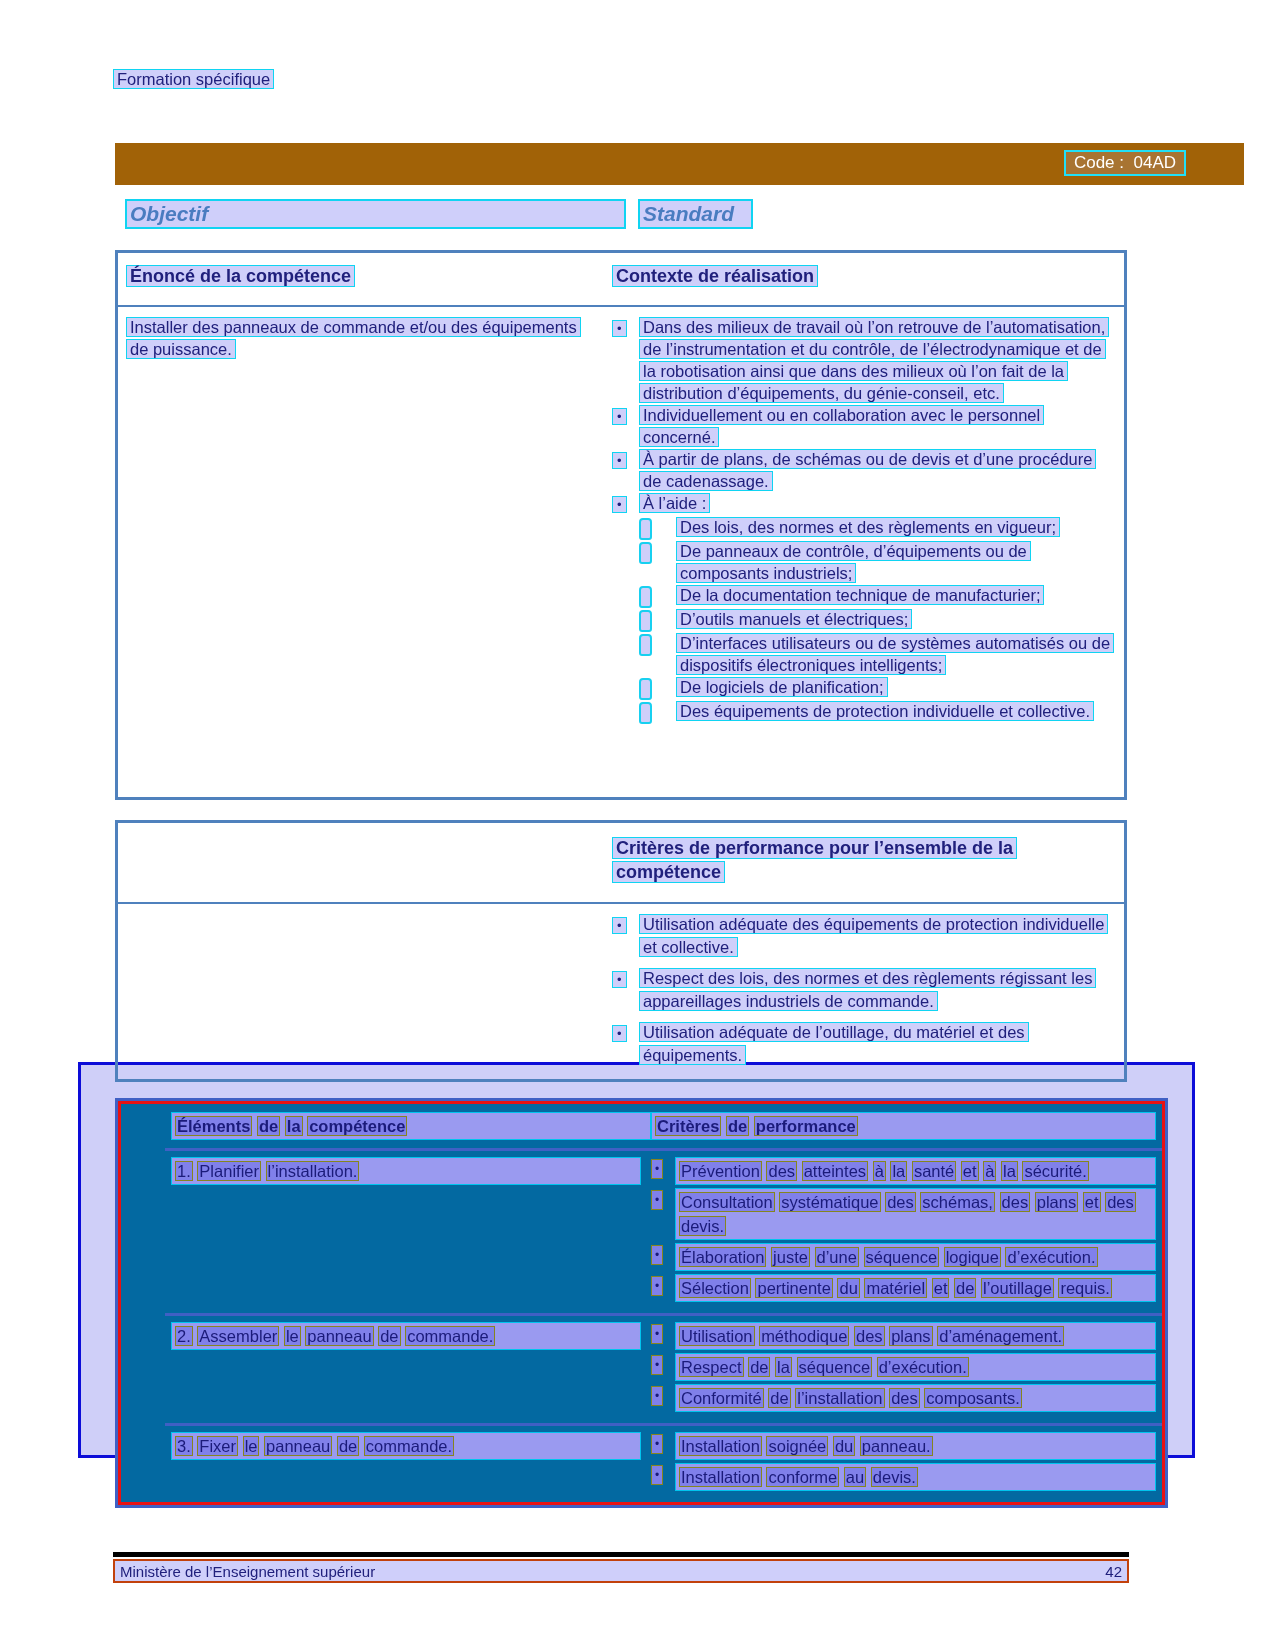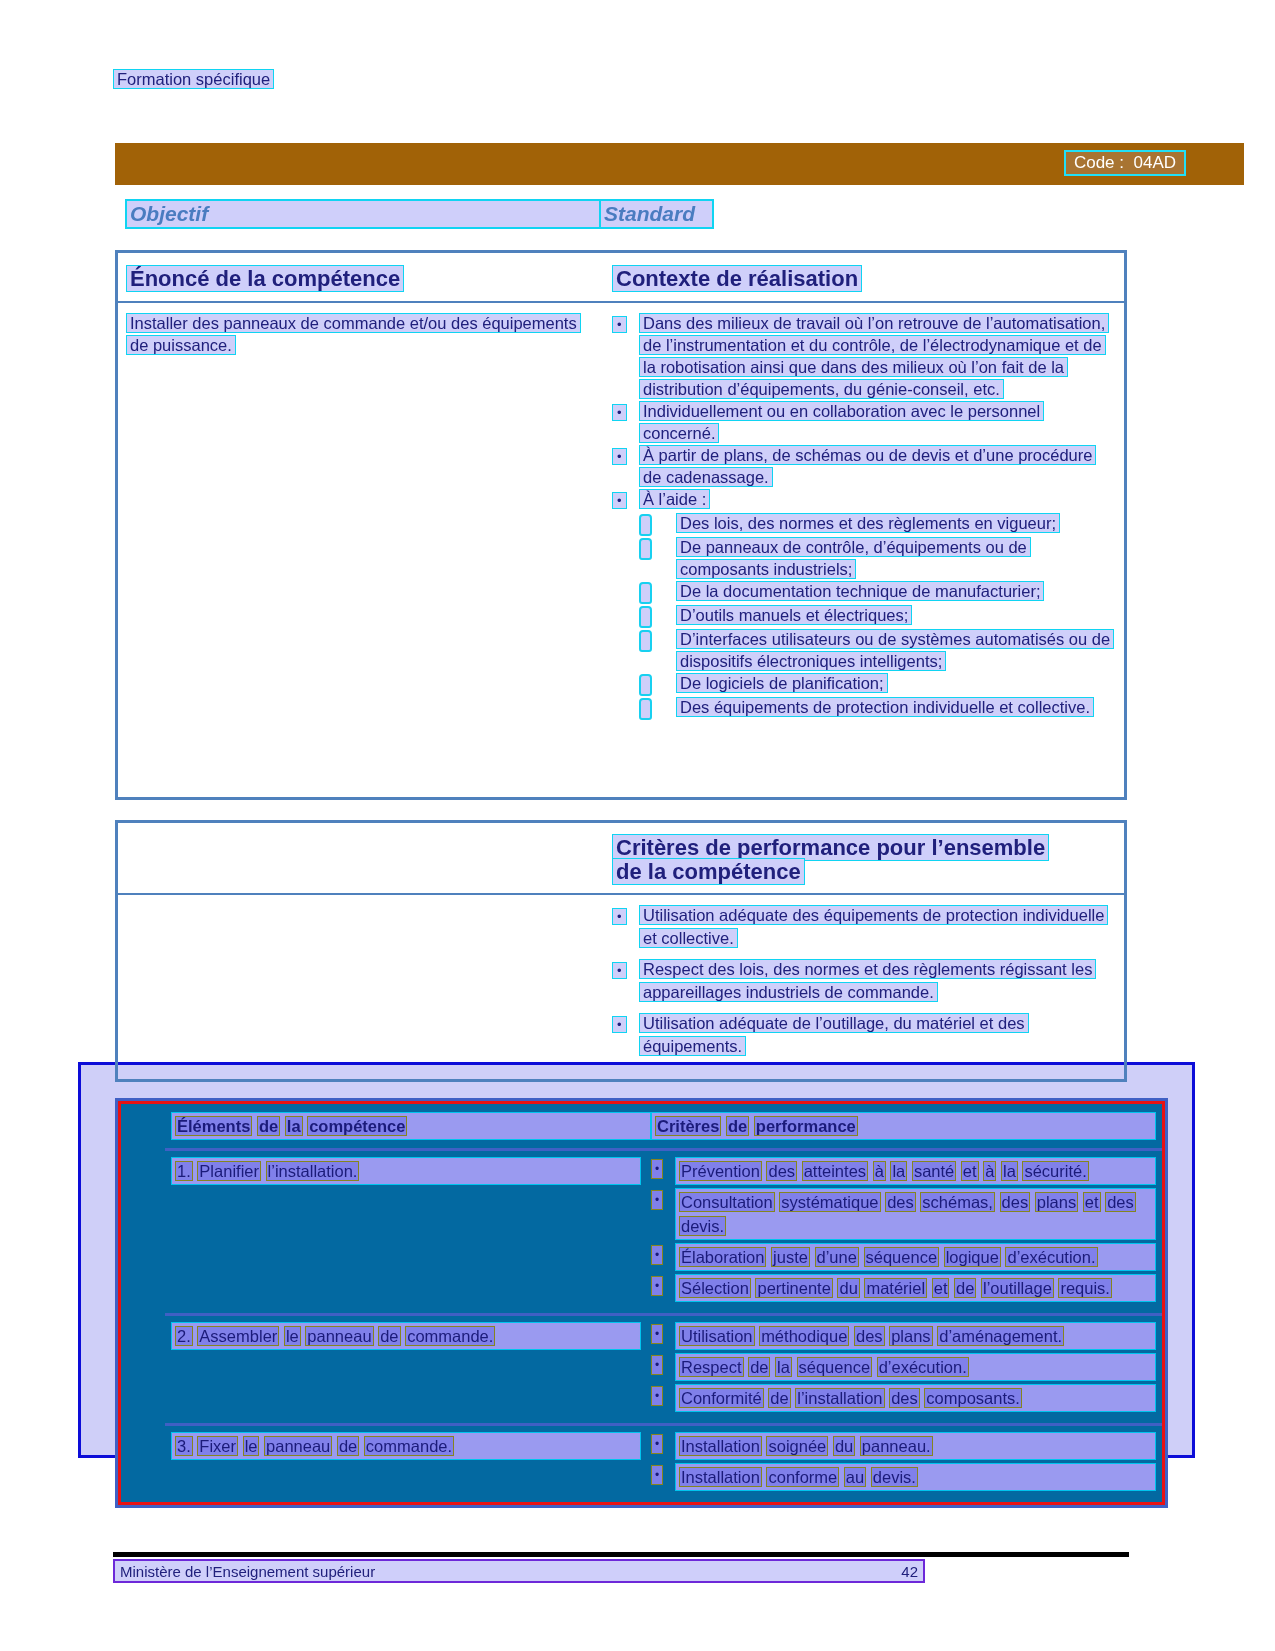--- a/index.html
+++ b/index.html
@@ -13,29 +13,29 @@
   .bold{font-weight:bold;}
 
   
   .formation{left:113px;top:70px;font-size:16.5px;z-index:2;}
   .bluebar{left:115px;top:143px;width:1129px;height:42px;background:#a16207;z-index:2;}
   .code-badge{position:absolute;top:7px;right:58px;color:#ffffff;font-size:17px;
       border:2px solid #20e0f8;background:rgba(200,200,250,.18);padding:1px 8px;white-space:pre;}
   .obj-chip{left:125px;top:199px;width:494px;height:26px;z-index:2;
       background:#cfcffa;border:2px solid #10d4f2;
       font-size:21px;font-weight:bold;font-style:italic;color:#4a7cc0;line-height:26px;padding-left:3px;}
-  .std-chip{left:599px;top:199px;width:108px;height:26px;z-index:2;
+  .std-chip{left:638px;top:199px;width:108px;height:26px;z-index:2;
       background:#cfcffa;border:2px solid #10d4f2;
       font-size:21px;font-weight:bold;font-style:italic;color:#4a7cc0;line-height:26px;padding-left:3px;}
 
   
   .t1{left:115px;top:250px;width:1012px;height:550px;border:3px solid #4f81bd;z-index:2;box-sizing:border-box;}
   .t2{left:115px;top:820px;width:1012px;height:262px;border:3px solid #4f81bd;z-index:2;box-sizing:border-box;background:transparent;}
-  .thead{display:grid;grid-template-columns:486px 1fr;padding:13px 8px 9px 8px;
-      font-size:22px;font-weight:bold;border-bottom:2px solid #4f81bd;}
+  .thead{display:grid;grid-template-columns:486px 1fr;padding:13px 8px 18px 8px;
+      font-size:18px;font-weight:bold;border-bottom:2px solid #4f81bd;}
   .tbody{display:grid;grid-template-columns:486px 1fr;padding:9px 8px 6px 8px;
       font-size:16.5px;line-height:22px;}
   .statement-wrap{max-width:468px;}
   .t2 .thead .right-cell{max-width:438px;line-height:24px;}
 
   
   .li-row{display:flex;align-items:flex-start;}
   .li-row .mk{flex:0 0 27px;}
   .mk .hl{padding:0 4px;font-size:13px;}
   .li-text{max-width:476px;}
@@ -61,22 +61,22 @@
       font-size:16.5px;-webkit-box-decoration-break:clone;box-decoration-break:clone;}
   .word-chip{background:#8080ea;border:1px solid #85851f;padding:0 1px;color:#1b1b7a;}
   .crit-line{display:flex;align-items:flex-start;margin-bottom:3px;}
   .crit-line .bmk{flex:0 0 24px;padding-top:2px;}
   .bmk .word-chip{font-size:12px;padding:2px 3px;}
   .crit-text{flex:1;max-width:528px;}
   .el-cell{padding-right:10px;}
 
   
   .footer-rule{left:113px;top:1552px;width:1016px;height:5px;background:#000000;z-index:2;}
-  .footer-band{left:113px;top:1559px;width:812px;height:24px;z-index:2;box-sizing:border-box;
-      background:#cfcffa;border:2px solid #6d28d9;display:flex;justify-content:space-between;
+  .footer-band{left:113px;top:1559px;width:1016px;height:24px;z-index:2;box-sizing:border-box;
+      background:#cfcffa;border:2px solid #c2410c;display:flex;justify-content:space-between;
       align-items:center;font-size:15px;padding:0 5px;}
 </style>
 </head>
 <body>
 
 <div class="page">
 
   <div class="abs formation">
     <span class="hl">Formation spécifique</span>
   </div>

